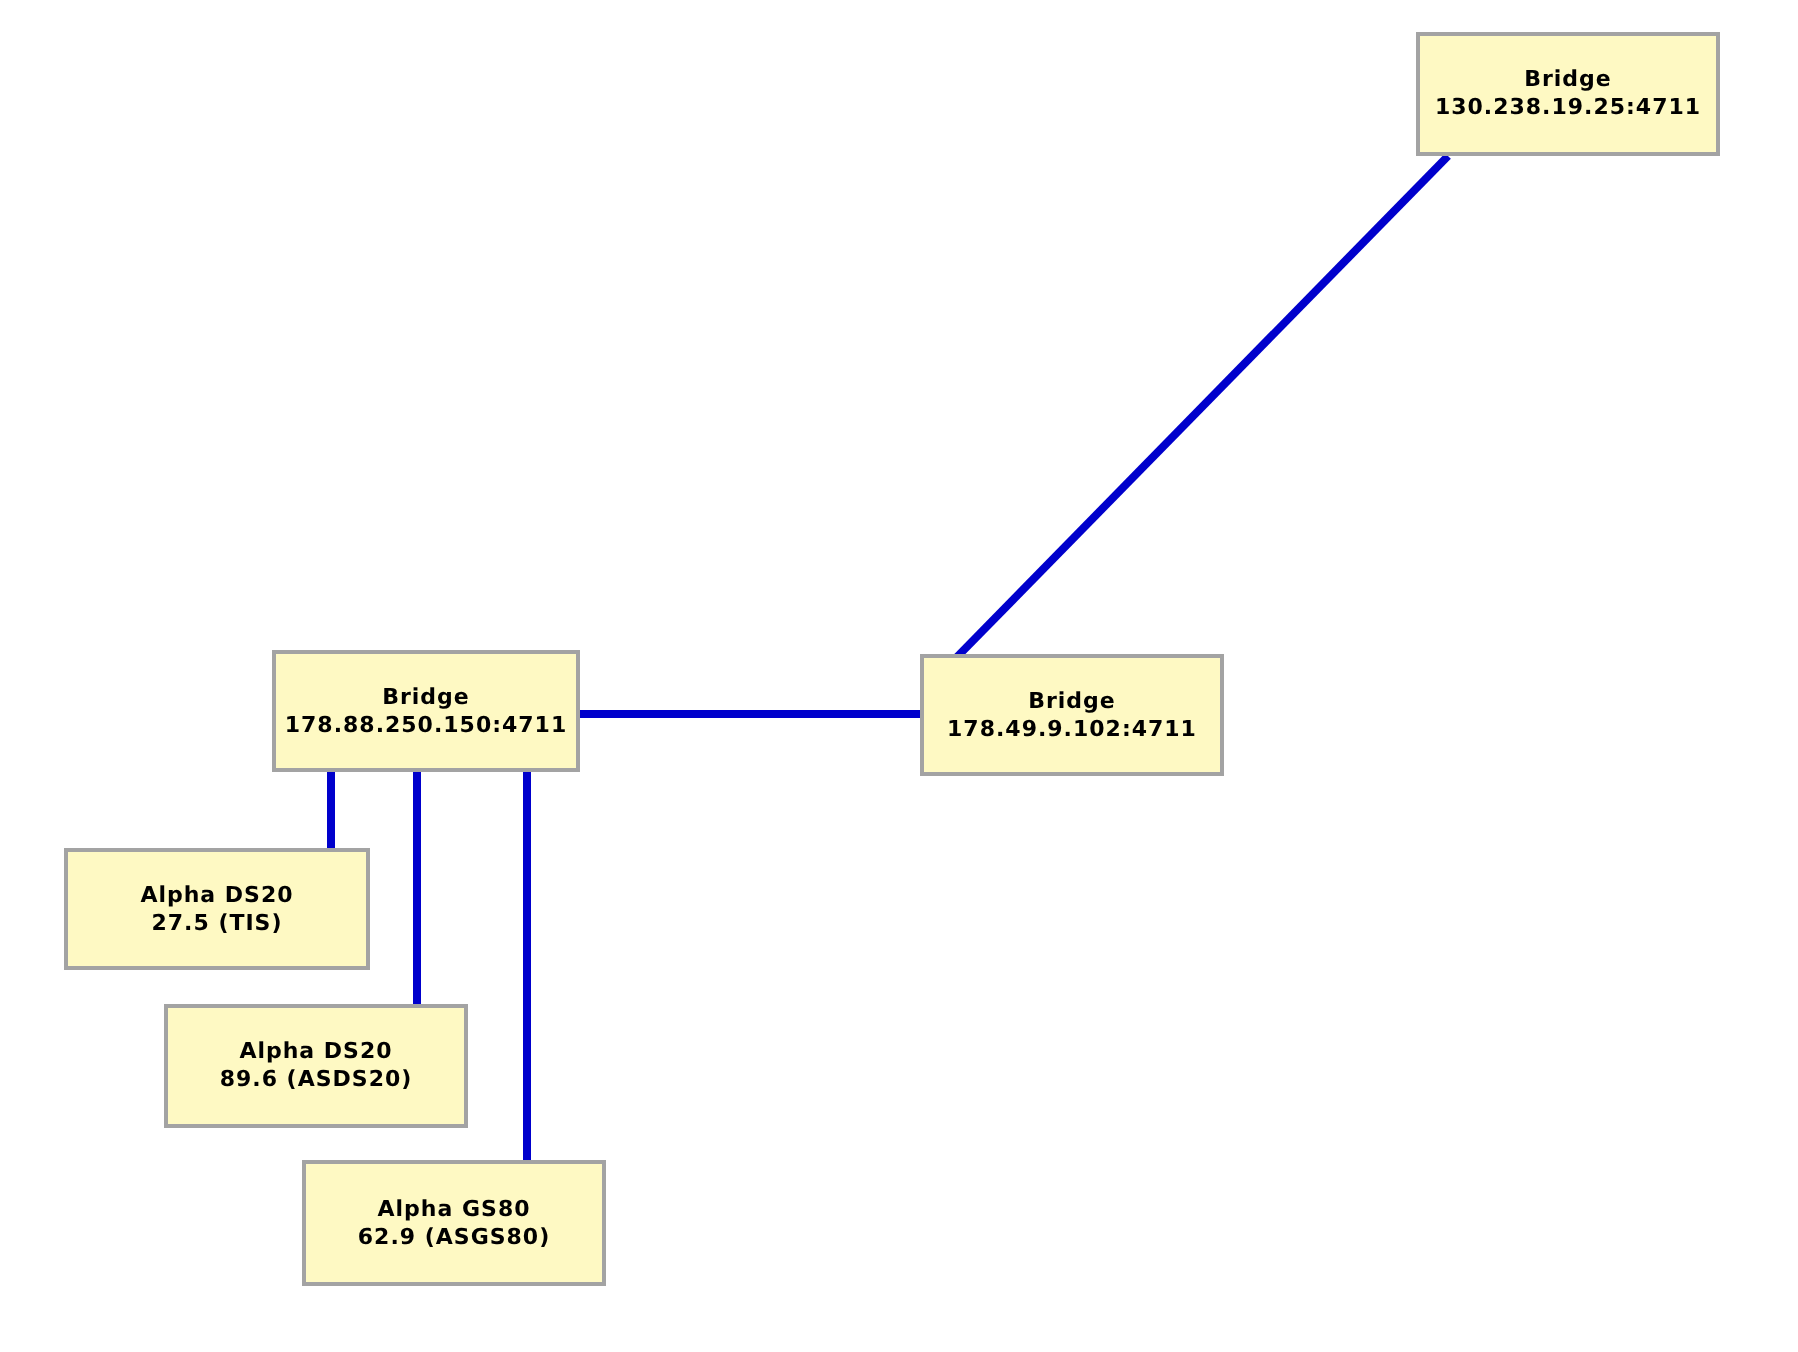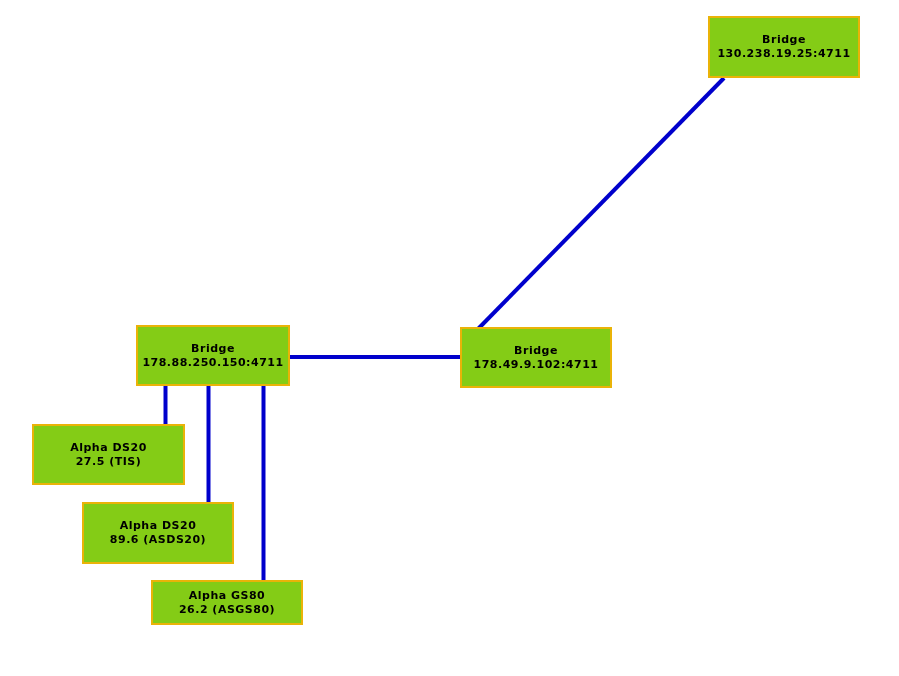--- a/index.html
+++ b/index.html
@@ -23,39 +23,39 @@
     height: 676px;
   }
   .edge {
     stroke: #0000cc;
     stroke-width: 4;
     stroke-linecap: butt;
   }
   .node {
     position: absolute;
     box-sizing: border-box;
-    border: 2px solid #eab308;
-    background: #84cc16;
+    border: 2px solid #a3a3a3;
+    background: #fef9c3;
     display: flex;
     flex-direction: column;
     align-items: center;
     justify-content: center;
     text-align: center;
     color: #000000;
     font-size: 11px;
     font-weight: bold;
     line-height: 14px;
     letter-spacing: 0.5px;
   }
   .node-bridge-top    { left: 708px; top: 16px;  width: 152px; height: 62px; }
   .node-bridge-left   { left: 136px; top: 325px; width: 154px; height: 61px; }
   .node-bridge-center { left: 460px; top: 327px; width: 152px; height: 61px; }
   .node-alpha-tis     { left: 32px;  top: 424px; width: 153px; height: 61px; }
   .node-alpha-asds20  { left: 82px;  top: 502px; width: 152px; height: 62px; }
-  .node-alpha-asgs80  { left: 151px; top: 580px; width: 152px; height: 45px; }
+  .node-alpha-asgs80  { left: 151px; top: 580px; width: 152px; height: 63px; }
 </style>
 </head>
 <body>
 
 <div class="canvas">
 
   <svg class="edges-layer" viewBox="0 0 899 676" xmlns="http://www.w3.org/2000/svg">
     <line class="edge" x1="724" y1="78" x2="477" y2="330"></line>
     <line class="edge" x1="288" y1="357" x2="462" y2="357"></line>
     <line class="edge" x1="165.5" y1="384" x2="165.5" y2="426"></line>
@@ -83,16 +83,16 @@
     <span>27.5 (TIS)</span>
   </div>
 
   <div class="node node-alpha-asds20">
     <span>Alpha DS20</span>
     <span>89.6 (ASDS20)</span>
   </div>
 
   <div class="node node-alpha-asgs80">
     <span>Alpha GS80</span>
-    <span>26.2 (ASGS80)</span>
+    <span>62.9 (ASGS80)</span>
   </div>
 
 </div>
 
 </body></html>

